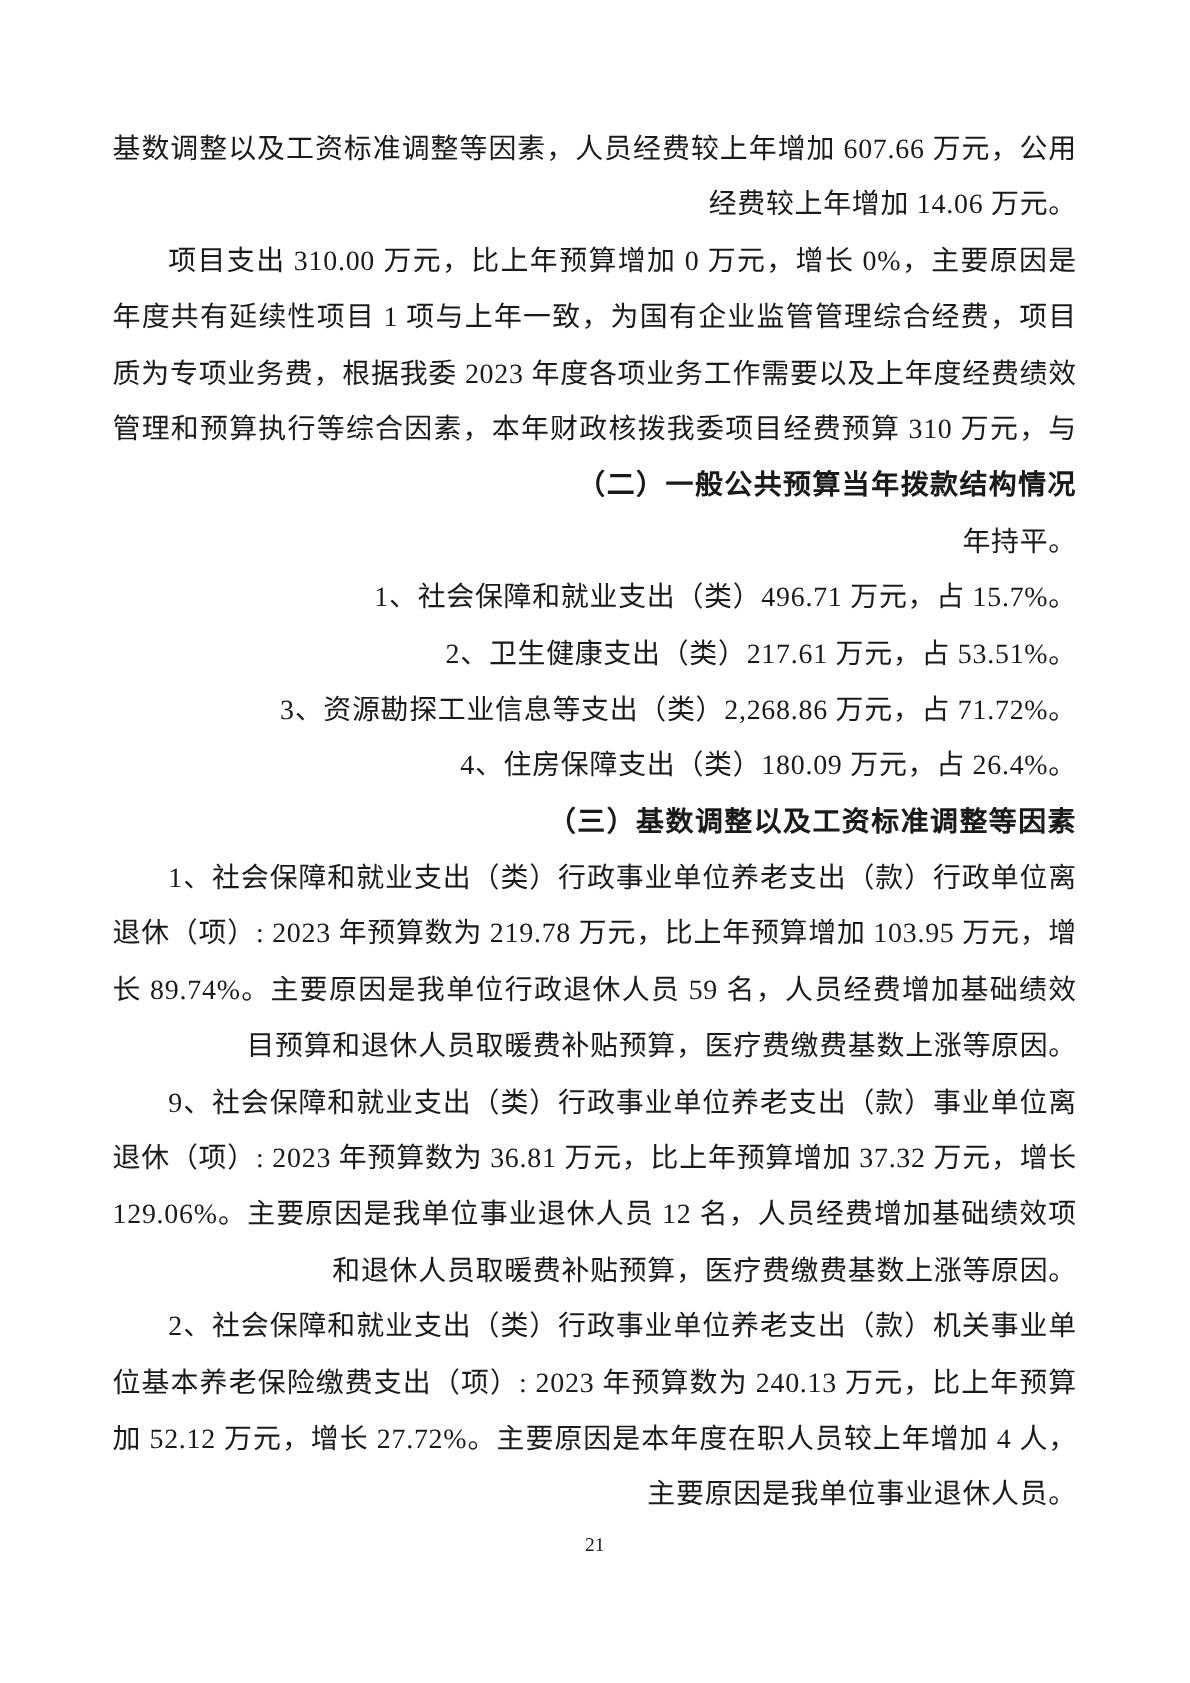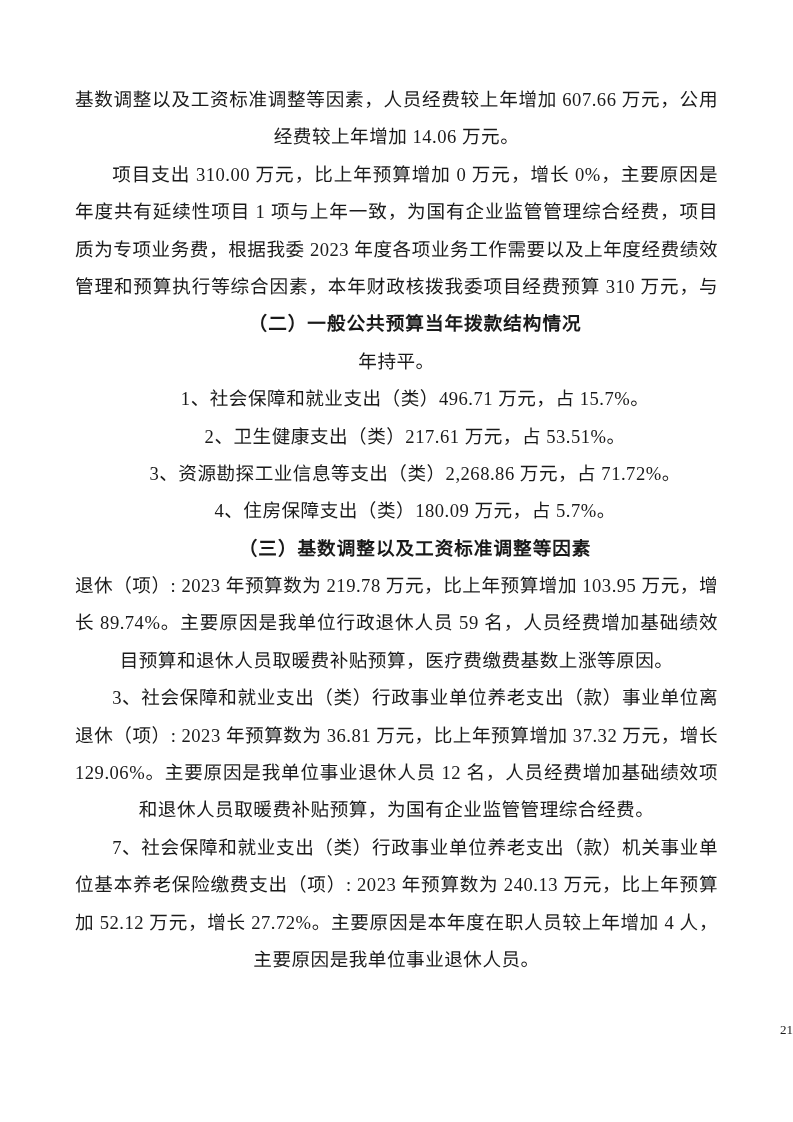--- a/index.html
+++ b/index.html
@@ -19,42 +19,42 @@
   .content {
     position: absolute;
     left: 75px;
     top: 81px;
     width: 643px;
   }
   .line {
     font-size: 18.6px;
     line-height: 37.4px;
     height: 37.4px;
-    text-align: center;
+    text-align: right;
     letter-spacing: 0.5px;
     white-space: normal;
     overflow: hidden;
   }
   .fill {
     text-align: justify;
     text-align-last: justify;
   }
   .indent {
     text-indent: 2em;
   }
   .bold {
     font-weight: 700;
     letter-spacing: 1px;
   }
   .page-number {
     position: absolute;
     top: 1022px;
     left: 0;
     width: 100%;
-    text-align: right;
+    text-align: center;
     font-size: 13px;
     color: #1a1a1a;
     font-family: "Liberation Serif", "DejaVu Serif", serif;
   }
 </style>
 </head>
 <body>
 
 <div class="page">
   <div class="content">
@@ -62,28 +62,29 @@
     <div class="line">经费较上年增加 14.06 万元。</div>
     <div class="line indent fill">项目支出 310.00 万元，比上年预算增加 0 万元，增长 0%，主要原因是本</div>
     <div class="line fill">年度共有延续性项目 1 项与上年一致，为国有企业监管管理综合经费，项目性</div>
     <div class="line fill">质为专项业务费，根据我委 2023 年度各项业务工作需要以及上年度经费绩效</div>
     <div class="line fill">管理和预算执行等综合因素，本年财政核拨我委项目经费预算 310 万元，与上</div>
     <div class="line indent bold">（二）一般公共预算当年拨款结构情况</div>
     <div class="line">年持平。</div>
     <div class="line indent">1、社会保障和就业支出（类）496.71 万元，占 15.7%。</div>
     <div class="line indent">2、卫生健康支出（类）217.61 万元，占 53.51%。</div>
     <div class="line indent">3、资源勘探工业信息等支出（类）2,268.86 万元，占 71.72%。</div>
-    <div class="line indent">4、住房保障支出（类）180.09 万元，占 5.7%。</div>
+    <div class="line indent">4、住房保障支出（类）180.09 万元，占 26.4%。</div>
     <div class="line indent bold">（三）基数调整以及工资标准调整等因素</div>
+    <div class="line indent fill">1、社会保障和就业支出（类）行政事业单位养老支出（款）行政单位离</div>
     <div class="line fill">退休（项）: 2023 年预算数为 219.78 万元，比上年预算增加 103.95 万元，增</div>
     <div class="line fill">长 89.74%。主要原因是我单位行政退休人员 59 名，人员经费增加基础绩效项</div>
     <div class="line">目预算和退休人员取暖费补贴预算，医疗费缴费基数上涨等原因。</div>
-    <div class="line indent fill">3、社会保障和就业支出（类）行政事业单位养老支出（款）事业单位离</div>
+    <div class="line indent fill">9、社会保障和就业支出（类）行政事业单位养老支出（款）事业单位离</div>
     <div class="line fill">退休（项）: 2023 年预算数为 36.81 万元，比上年预算增加 37.32 万元，增长</div>
     <div class="line fill">129.06%。主要原因是我单位事业退休人员 12 名，人员经费增加基础绩效项目</div>
-    <div class="line">和退休人员取暖费补贴预算，为国有企业监管管理综合经费。</div>
-    <div class="line indent fill">7、社会保障和就业支出（类）行政事业单位养老支出（款）机关事业单</div>
+    <div class="line">和退休人员取暖费补贴预算，医疗费缴费基数上涨等原因。</div>
+    <div class="line indent fill">2、社会保障和就业支出（类）行政事业单位养老支出（款）机关事业单</div>
     <div class="line fill">位基本养老保险缴费支出（项）: 2023 年预算数为 240.13 万元，比上年预算增</div>
     <div class="line fill">加 52.12 万元，增长 27.72%。主要原因是本年度在职人员较上年增加 4 人，工</div>
     <div class="line">主要原因是我单位事业退休人员。</div>
   </div>
   <div class="page-number">21</div>
 </div>
 
 </body></html>

